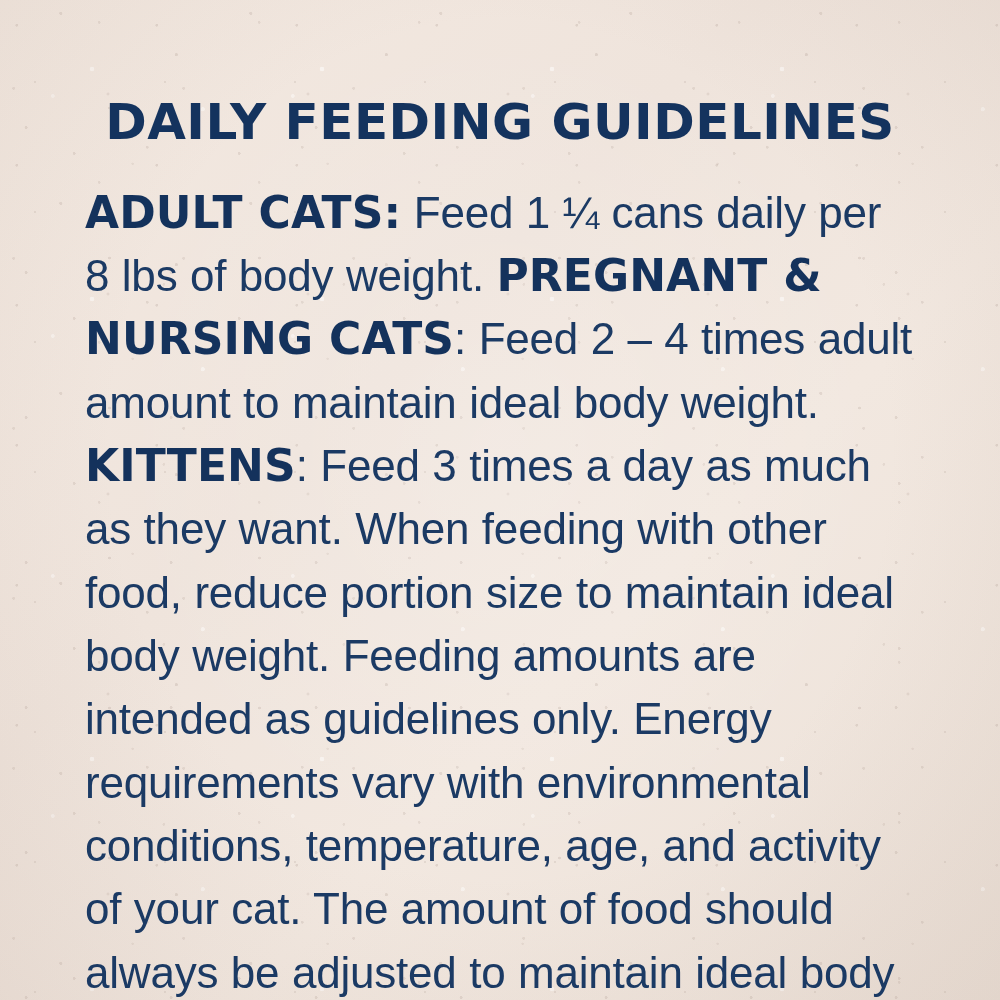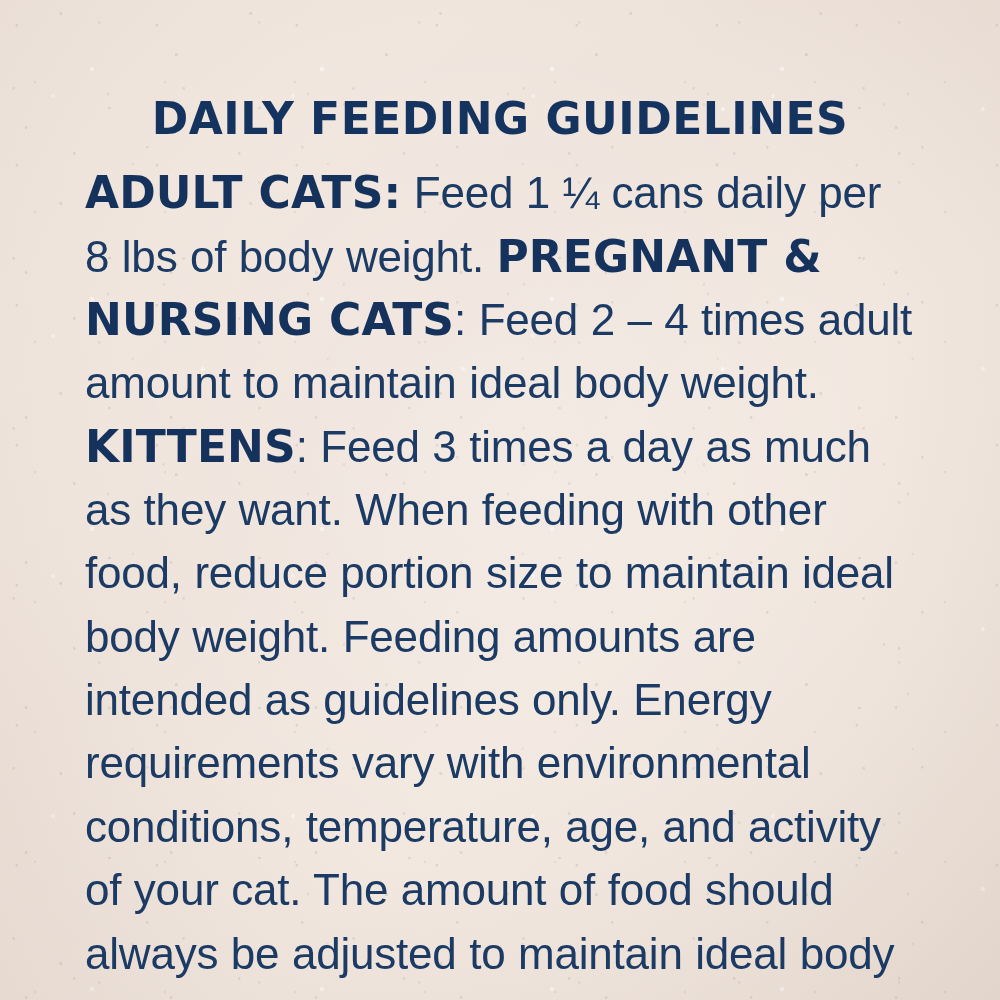--- a/index.html
+++ b/index.html
@@ -60,24 +60,24 @@
     right: 0;
     top: 96px;
     padding: 0 62px;
     text-align: center;
   }
 
   .headline {
     color: #14335e;
     font-family: "DejaVu Sans", sans-serif;
     font-weight: bold;
-    font-size: 44px;
+    font-size: 50px;
     letter-spacing: 0.5px;
     line-height: 1.05;
-    margin: 0 0 19px 0;
+    margin: 0 0 32px 0;
     white-space: nowrap;
   }
 
   .body-copy {
     color: #1b3a64;
     font-family: "Liberation Sans", sans-serif;
     font-size: 44px;
     line-height: 1.44;
     letter-spacing: -0.2px;
     margin: 0 auto;

